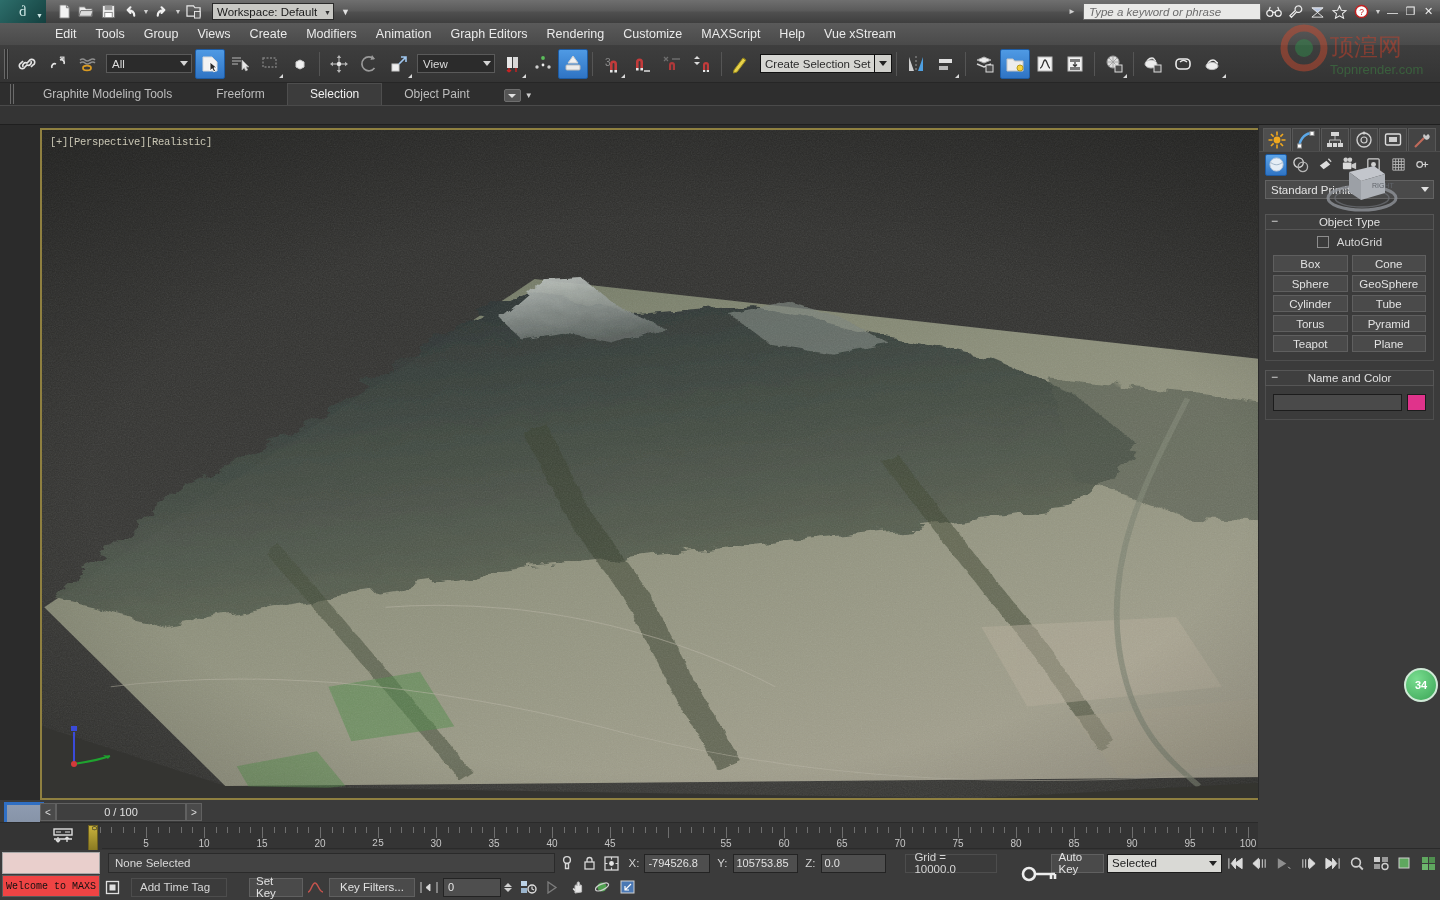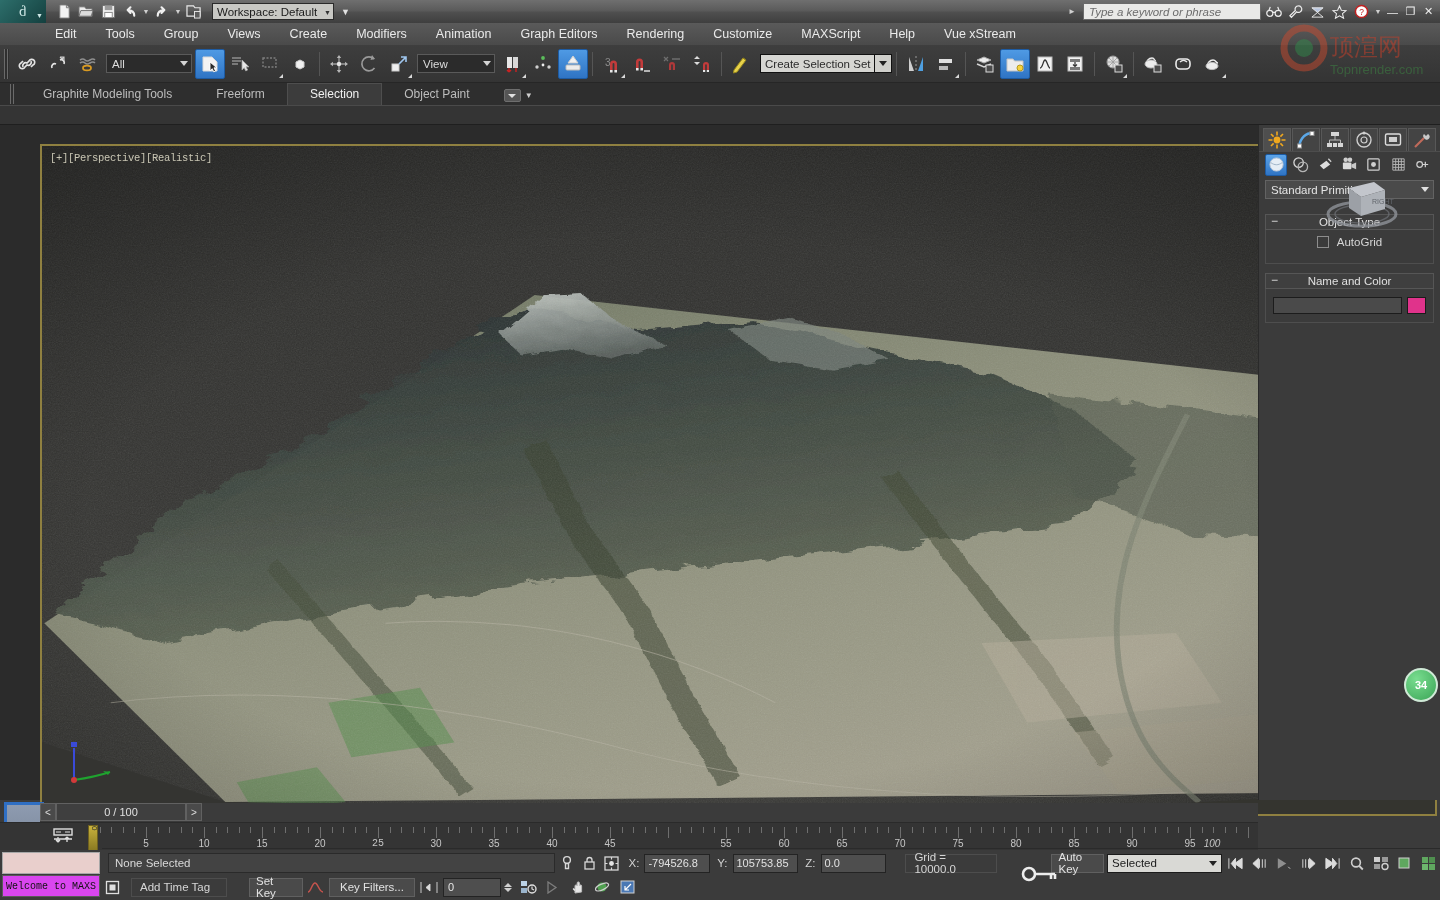--- a/index.html
+++ b/index.html
@@ -54,21 +54,21 @@
     font-style: italic; font-size: 11.5px; color:#6d6d6d; padding-left:5px;
     display:flex; align-items:center; font-family:"Liberation Sans", sans-serif;
   }
   .ticon { width:19px; height:18px; display:flex;align-items:center;justify-content:center; color:#e6e6e6; }
   .winbtn { width:15px; height:17px; display:flex;align-items:center;justify-content:center; font-size:11px; color:#efefef; }
 
   
   .menubar {
     position:absolute; left:0; top:23px; width:1440px; height:22px;
     background: linear-gradient(to bottom,#5a5a5a,#4a4a4a);
-    display:flex; align-items:center; padding-left:46px; gap: 11px;
+    display:flex; align-items:center; padding-left:46px; gap: 1px;
   }
   .menuitem { font-size:12.5px; color:#eaeaea; padding: 2px 9px; }
 
   
   .toolbar {
     position:absolute; left:0; top:45px; width:1440px; height:38px;
     background: linear-gradient(to bottom,#3e3e3e,#343434);
     border-bottom:1px solid #262626;
     display:flex; align-items:center; padding-left:4px;
   }
@@ -112,21 +112,21 @@
   .rtab-drop .btn { width:17px;height:13px;background:#555;border:1px solid #6e6e6e;border-radius:2px;
     display:flex;align-items:center;justify-content:center; }
   .rtab-drop .btn i { width:0;height:0;border-left:4px solid transparent;border-right:4px solid transparent;border-top:4px solid #e0e0e0; }
   .rtab-drop .c { font-size:8px;color:#cfcfcf; }
   .ribbon-body { height:19px; background:#343434; border-top:1px solid #4a4a4a; }
 
   
   .vp-wrap { position:absolute; left:0; top:125px; width:1258px; height:675px; background:#2b2b2b; }
   .viewport {
     position:absolute; left:40px; top:3px; width:1397px; height:672px;
-    background:#3c3c3c; border:2px solid #8f8040; overflow:hidden;margin-top:16px;
+    background:#3c3c3c; border:2px solid #8f8040; overflow:hidden;
   }
   .vp-label { position:absolute; left:8px; top:6px; font-size:10.5px; color:#c9c6b4;
     font-family:"Liberation Mono", monospace; letter-spacing:-0.3px; z-index:6; }
   .terrain { position:absolute; left:0; top:0; width:100%; height:100%; }
   .vcube { position:absolute; right:28px; top:22px; width:90px; height:70px; z-index:5; }
 
   
   .leftstrip { position:absolute; left:0; top:125px; width:40px; height:675px; background:#3b3b3b; }
   .strip-btn { position:absolute; left:10px; top:644px; width:20px; height:20px;
     background:#555; border:1px solid #6d6d6d; display:flex;align-items:center;justify-content:center; }
@@ -184,21 +184,21 @@
   .timecursor span { font-size:8px; color:#2a2a2a; display:block; text-align:center;
     writing-mode:vertical-rl; line-height:10px; }
 
   
   .miniview { position:absolute; left:4px; top:802px; width:40px; height:45px;
     background:linear-gradient(to bottom,#8e9bb0,#7d8a9e); border:3px solid #2f6fc4; }
   .maxlistener { position:absolute; left:0; top:850px; width:102px; height:50px; background:#3b3b3b; }
   .ml-pink { position:absolute; left:2px; top:2px; width:98px; height:22px;
     background:#e9cfcc; border:1px solid #a8a8a8; }
   .ml-white { position:absolute; left:2px; top:25px; width:98px; height:22px;
-    background:#d946ef; border:1px solid #5a5a5a; font-family:"Liberation Mono", monospace;
+    background:#ef4444; border:1px solid #5a5a5a; font-family:"Liberation Mono", monospace;
     font-size:10px; color:#111; display:flex; align-items:center; padding-left:3px; overflow:hidden; white-space:nowrap; }
 
   .statusbar { position:absolute; left:102px; top:850px; width:1338px; height:34px; background:#3b3b3b; }
   .sb-row1 { position:absolute; left:0; top:2px; height:22px; width:100%; display:flex; align-items:center; gap:3px; }
   .sb-row2 { position:absolute; left:0; top:26px; height:22px; width:100%; display:flex; align-items:center; gap:3px; }
   .sb-field { background:#434343; border:1px solid #2a2a2a; height:20px; display:flex; align-items:center;
     padding:0 6px; font-size:11.5px; color:#d9d9d9; }
   .sb-icon { width:20px; height:20px; display:flex;align-items:center;justify-content:center; }
   .coordlabel { font-size:11.5px; color:#d2d2d2; margin-left:4px; margin-right:2px; }
   .coordbox { width:68px; height:19px; background:#4e4e4e; border:1px solid #232323;
@@ -790,20 +790,32 @@
 
     <div class="rollout">
       <div class="rollout-hd">
         <span class="minus">−</span>
         <span>Object Type</span>
       </div>
       <div class="rollout-body">
         <div class="autogrid">
           <span class="chk"></span>
           <span>AutoGrid</span>
+        </div>
+        <div class="objgrid">
+          <div class="objbtn">Box</div>
+          <div class="objbtn">Cone</div>
+          <div class="objbtn">Sphere</div>
+          <div class="objbtn">GeoSphere</div>
+          <div class="objbtn">Cylinder</div>
+          <div class="objbtn">Tube</div>
+          <div class="objbtn">Torus</div>
+          <div class="objbtn">Pyramid</div>
+          <div class="objbtn">Teapot</div>
+          <div class="objbtn">Plane</div>
         </div>
       </div>
     </div>
 
     <div class="rollout">
       <div class="rollout-hd">
         <span class="minus">−</span>
         <span>Name and Color</span>
       </div>
       <div class="rollout-body">
@@ -949,21 +961,21 @@
         <div class="tick" style="left: 1067.2px; height: 6px;"></div>
         <div class="tick" style="left: 1078.8px; height: 6px;"></div>
         <div class="tick" style="left: 1090.4px; height: 6px;"></div>
         <div class="tick" style="left: 1102px; height: 11px;"></div>
         <div class="ticklabel" style="left: 1102px;">95</div>
         <div class="tick" style="left: 1113.6px; height: 6px;"></div>
         <div class="tick" style="left: 1125.2px; height: 6px;"></div>
         <div class="tick" style="left: 1136.8px; height: 6px;"></div>
         <div class="tick" style="left: 1148.4px; height: 6px;"></div>
         <div class="tick" style="left: 1160px; height: 11px;"></div>
-        <div class="ticklabel" style="left: 1124px; font-style: italic;">100</div>
+        <div class="ticklabel" style="left: 1160px;">100</div>
       </div>
     <div class="timecursor">
         <span>0</span>
       </div>
   </div>
 
   <div class="maxlistener">
     <div class="ml-pink"></div>
     <div class="ml-white">
       <span>Welcome to MAXS</span>

